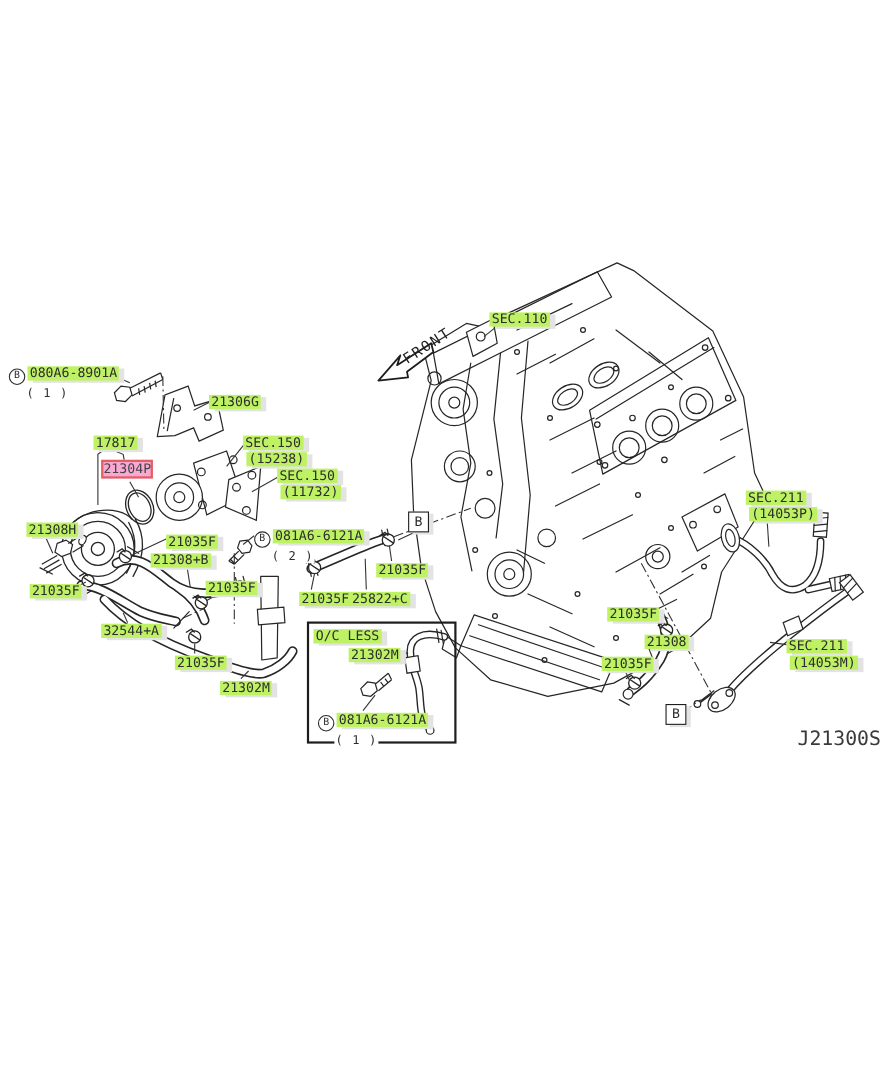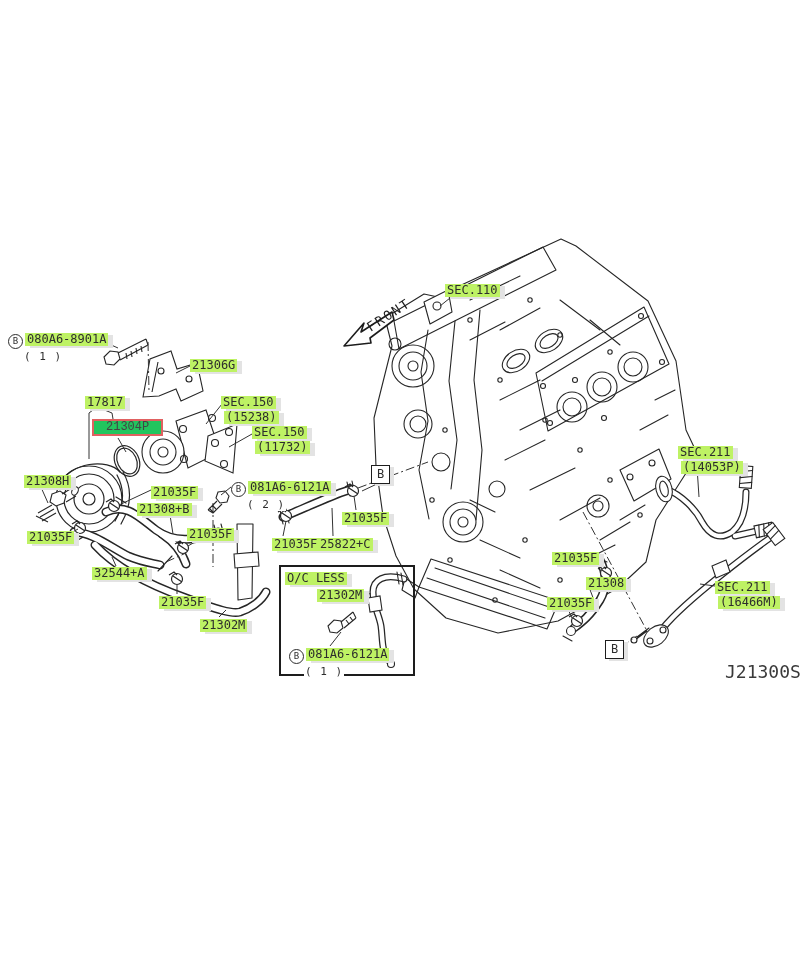--- a/index.html
+++ b/index.html
@@ -4,21 +4,21 @@
 <style>
   html,body{margin:0;padding:0;background:#fff;}
   body{width:800px;height:978px;position:relative;overflow:hidden;
        font-family:"DejaVu Sans Mono","Liberation Mono",monospace;}
   #stage{position:absolute;left:0;top:0;width:800px;height:978px;}
   svg{position:absolute;left:0;top:0;z-index:1;}
   .lbl{position:absolute;white-space:nowrap;z-index:5;line-height:13px;}
   .pt{display:inline-block;font-size:12px;line-height:13px;color:#2d2d2d;
       background:#bef264;box-shadow:5px 2px 0 0 #e3e3e3;padding:0 2px;}
   .sub{margin-left:3px;margin-top:0px;}
-  .red{background:#22c55e;border:2px solid #e06060;box-shadow:none;padding:0 12px;color:#444;font-family:Liberation Mono, monospace;}
+  .red{background:#f9a8d4;border:2px solid #e06060;box-shadow:none;padding:0 0;color:#444;}
   .qty{font-size:11px;color:#2d2d2d;margin-left:15px;margin-top:1px;background:#fff;
        width:max-content;padding:0 1px;letter-spacing:1px;}
   .circB{display:inline-block;width:13px;height:13px;border:1.3px solid #2d2d2d;border-radius:50%;
          font-size:9px;line-height:12px;text-align:center;vertical-align:-1px;margin-right:2px;
          background:#fff;color:#2d2d2d;}
   .bboxB{position:absolute;width:17px;height:17px;border:1.6px solid #1d1d1d;background:#fff;
          font-size:12px;line-height:16px;text-align:center;color:#2d2d2d;
          box-shadow:4px 2px 0 0 #e3e3e3;z-index:5;}
   .front{position:absolute;left:364px;top:322px;font-size:13px;letter-spacing:2px;color:#1d1d1d;
          transform:rotate(-33deg);transform-origin:0 0;z-index:4;}
@@ -413,21 +413,21 @@
   <span class="pt">SEC.110</span>
 </div>
 
 <div class="lbl" style="left:678px;top:444px">
   <span class="pt">SEC.211</span><br>
   <span class="pt sub">(14053P)</span>
 </div>
 
 <div class="lbl" style="left:715px;top:579px">
   <span class="pt">SEC.211</span><br>
-  <span class="pt sub">(16466M)</span>
+  <span class="pt sub">(14053M)</span>
 </div>
 
 <div class="lbl" style="left:552px;top:550px">
   <span class="pt">21035F</span>
 </div>
 
 <div class="lbl" style="left:586px;top:575px">
   <span class="pt">21308</span>
 </div>
 

